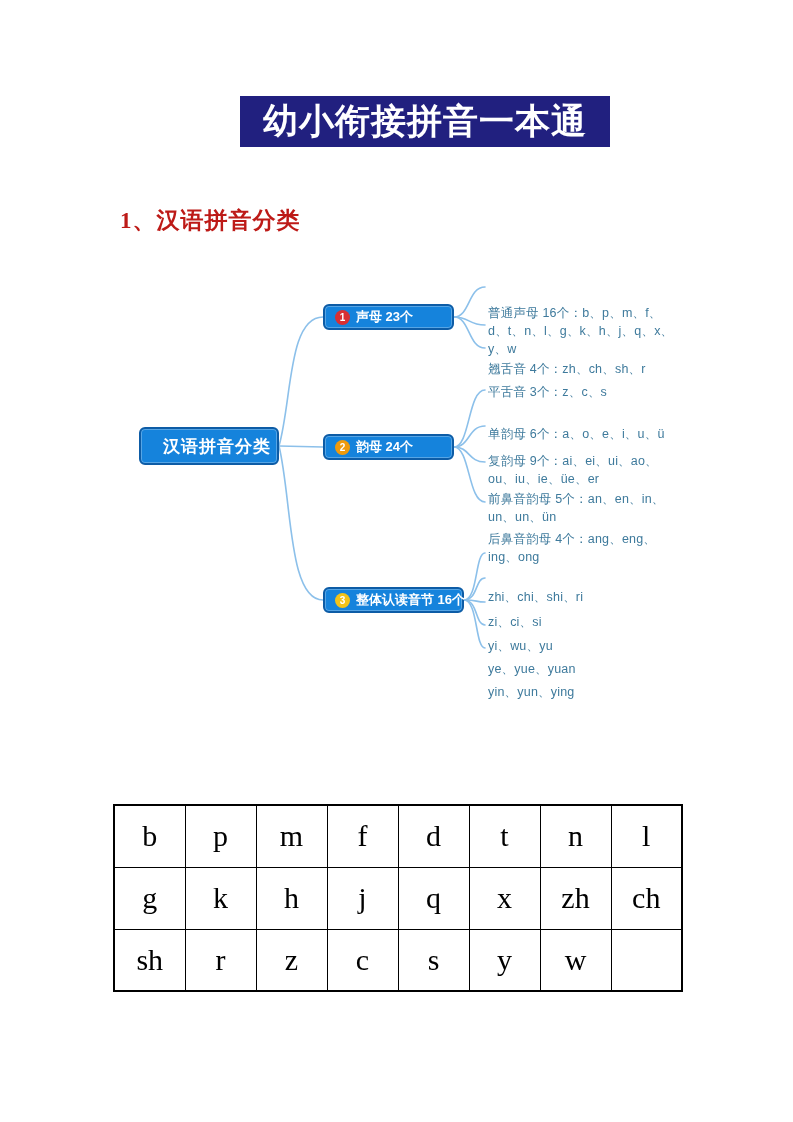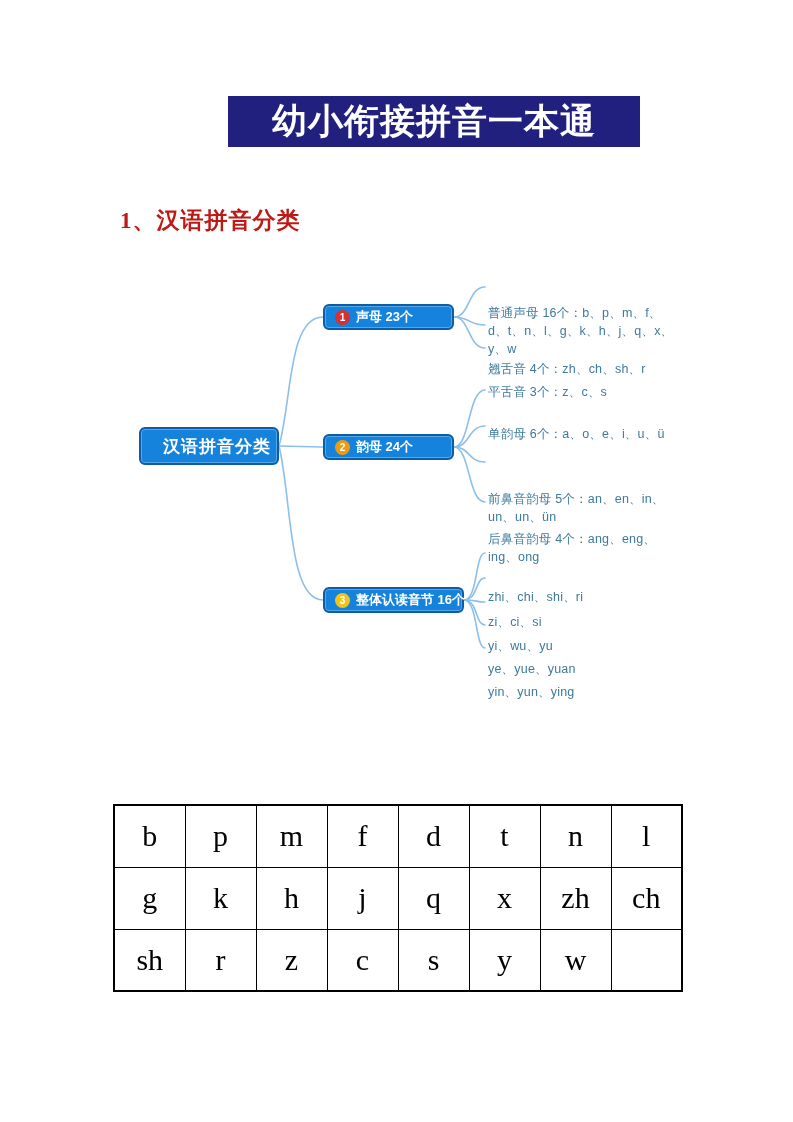--- a/index.html
+++ b/index.html
@@ -8,22 +8,22 @@
   .page {
     position: relative;
     width: 793px;
     height: 1122px;
     background: #ffffff;
     overflow: hidden;
   }
   
   .title-bar {
     position: absolute;
-    left: 228px; top: 96px;
-    width: 412px; height: 51px;
+    left: 240px; top: 96px;
+    width: 370px; height: 51px;
     background: #21207f;
     color: #ffffff;
     font-family: "Liberation Serif", serif;
     font-weight: bold;
     font-size: 35px;
     line-height: 51px;
     text-align: center;
     letter-spacing: 1px;
   }
   
@@ -186,20 +186,21 @@
     </div>
     <div class="mm-node mm-branch mm-branch-3">
       <span class="badge badge-3">3</span>
       <span>整体认读音节 16个</span>
     </div>
 
     <div class="mm-leaf leaf-1-1">普通声母 16个：b、p、m、f、d、t、n、l、g、k、h、j、q、x、y、w</div>
     <div class="mm-leaf leaf-1-2">翘舌音 4个：zh、ch、sh、r</div>
     <div class="mm-leaf leaf-1-3">平舌音 3个：z、c、s</div>
     <div class="mm-leaf leaf-2-1">单韵母 6个：a、o、e、i、u、ü</div>
+    <div class="mm-leaf leaf-2-2">复韵母 9个：ai、ei、ui、ao、ou、iu、ie、üe、er</div>
     <div class="mm-leaf leaf-2-3">前鼻音韵母 5个：an、en、in、un、un、ün</div>
     <div class="mm-leaf leaf-2-4">后鼻音韵母 4个：ang、eng、ing、ong</div>
     <div class="mm-leaf leaf-3-1">zhi、chi、shi、ri</div>
     <div class="mm-leaf leaf-3-2">zi、ci、si</div>
     <div class="mm-leaf leaf-3-3">yi、wu、yu</div>
     <div class="mm-leaf leaf-3-4">ye、yue、yuan</div>
     <div class="mm-leaf leaf-3-5">yin、yun、ying</div>
   </div>
 
 

